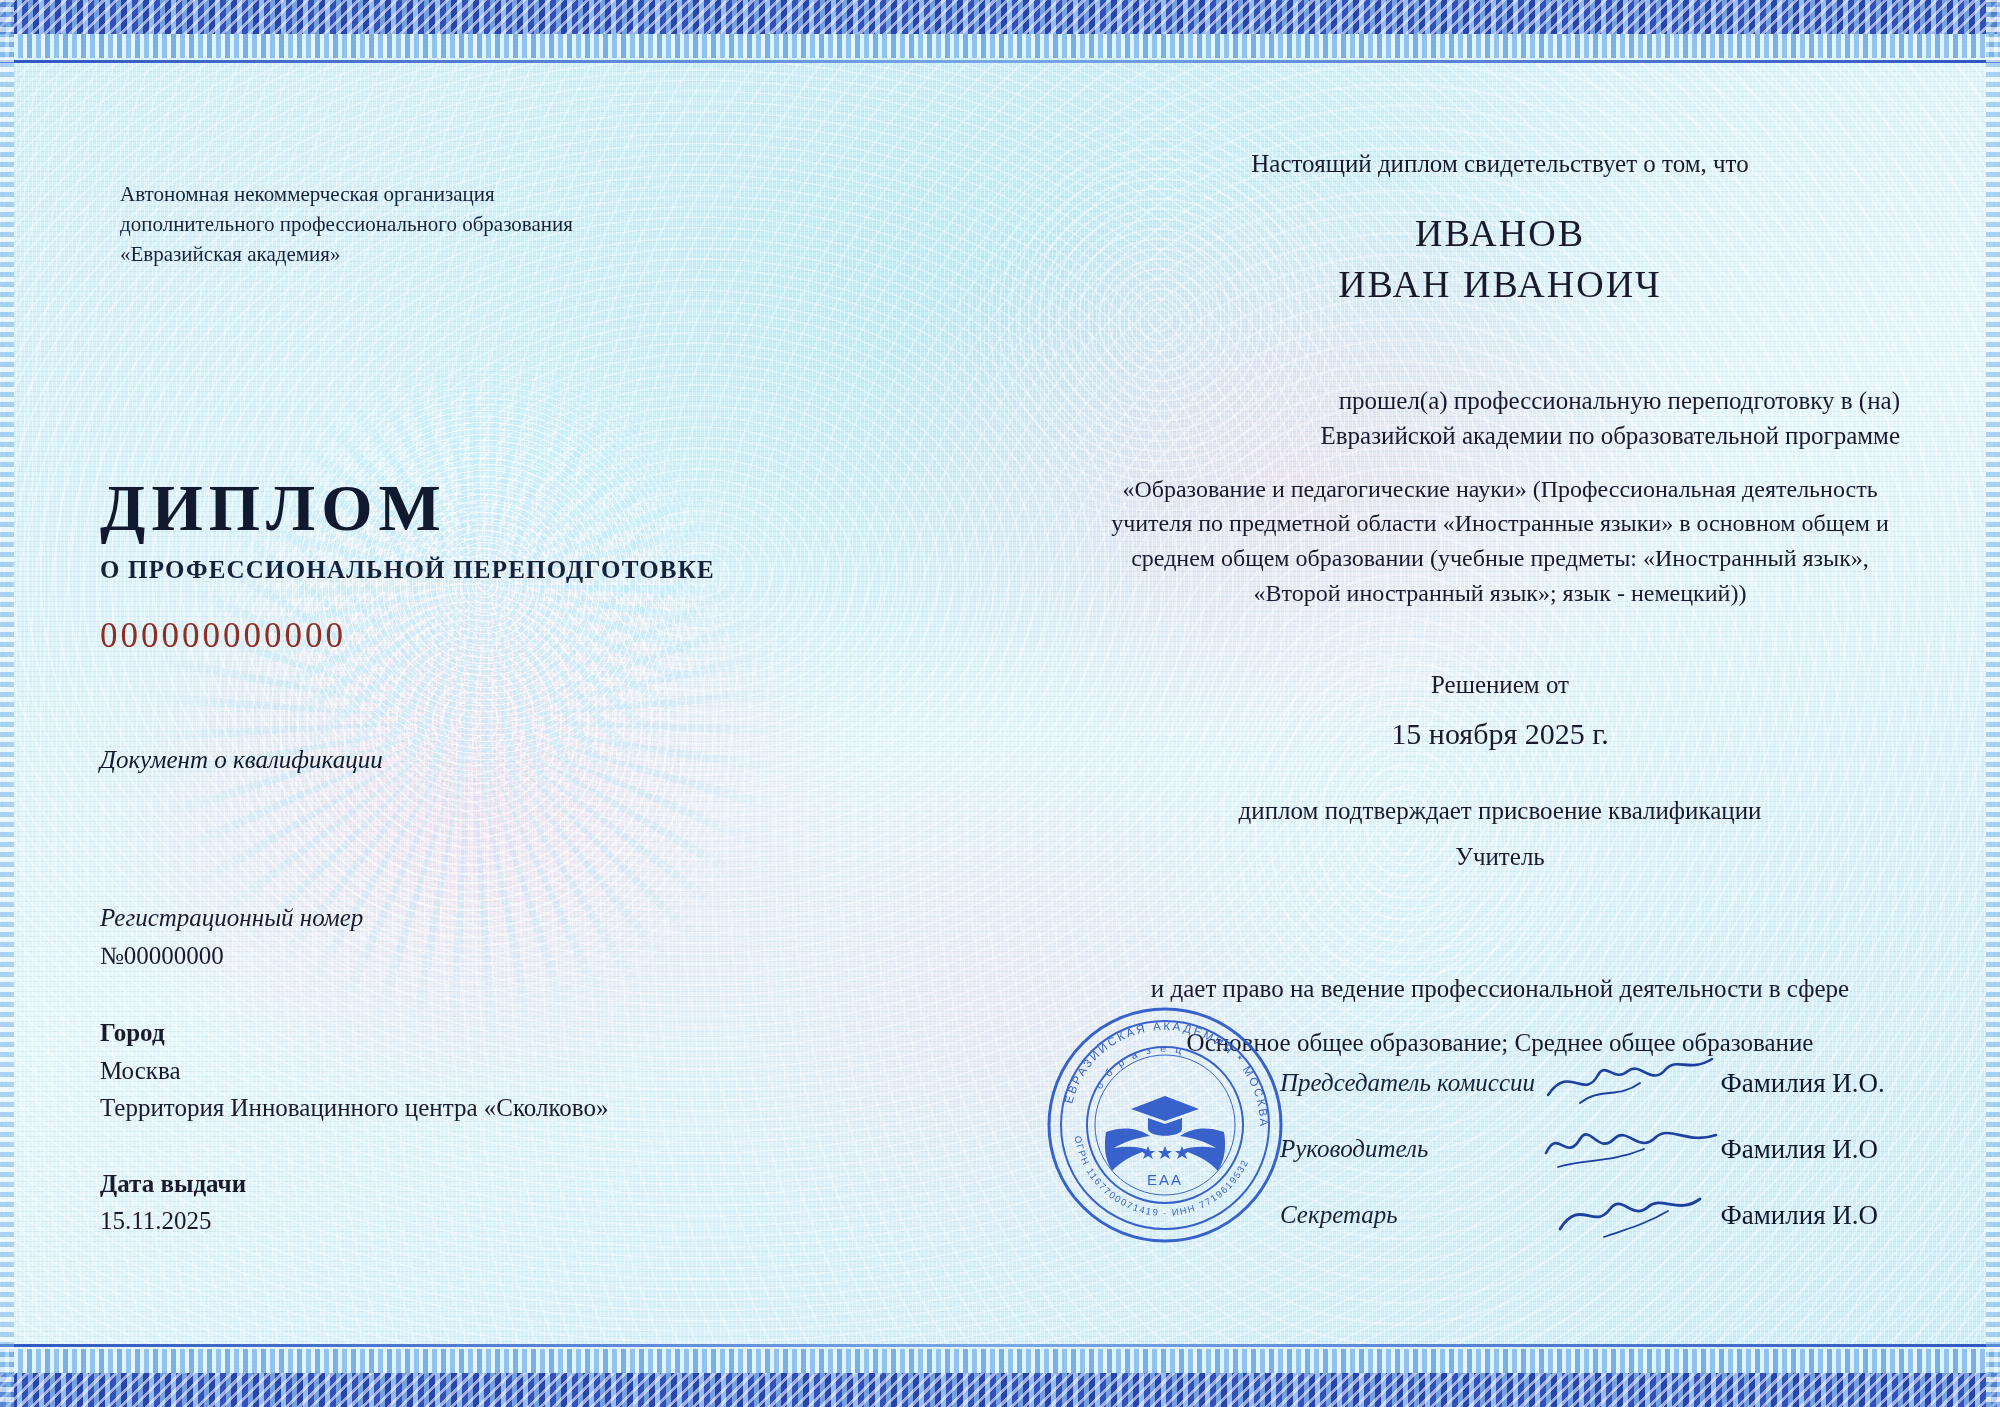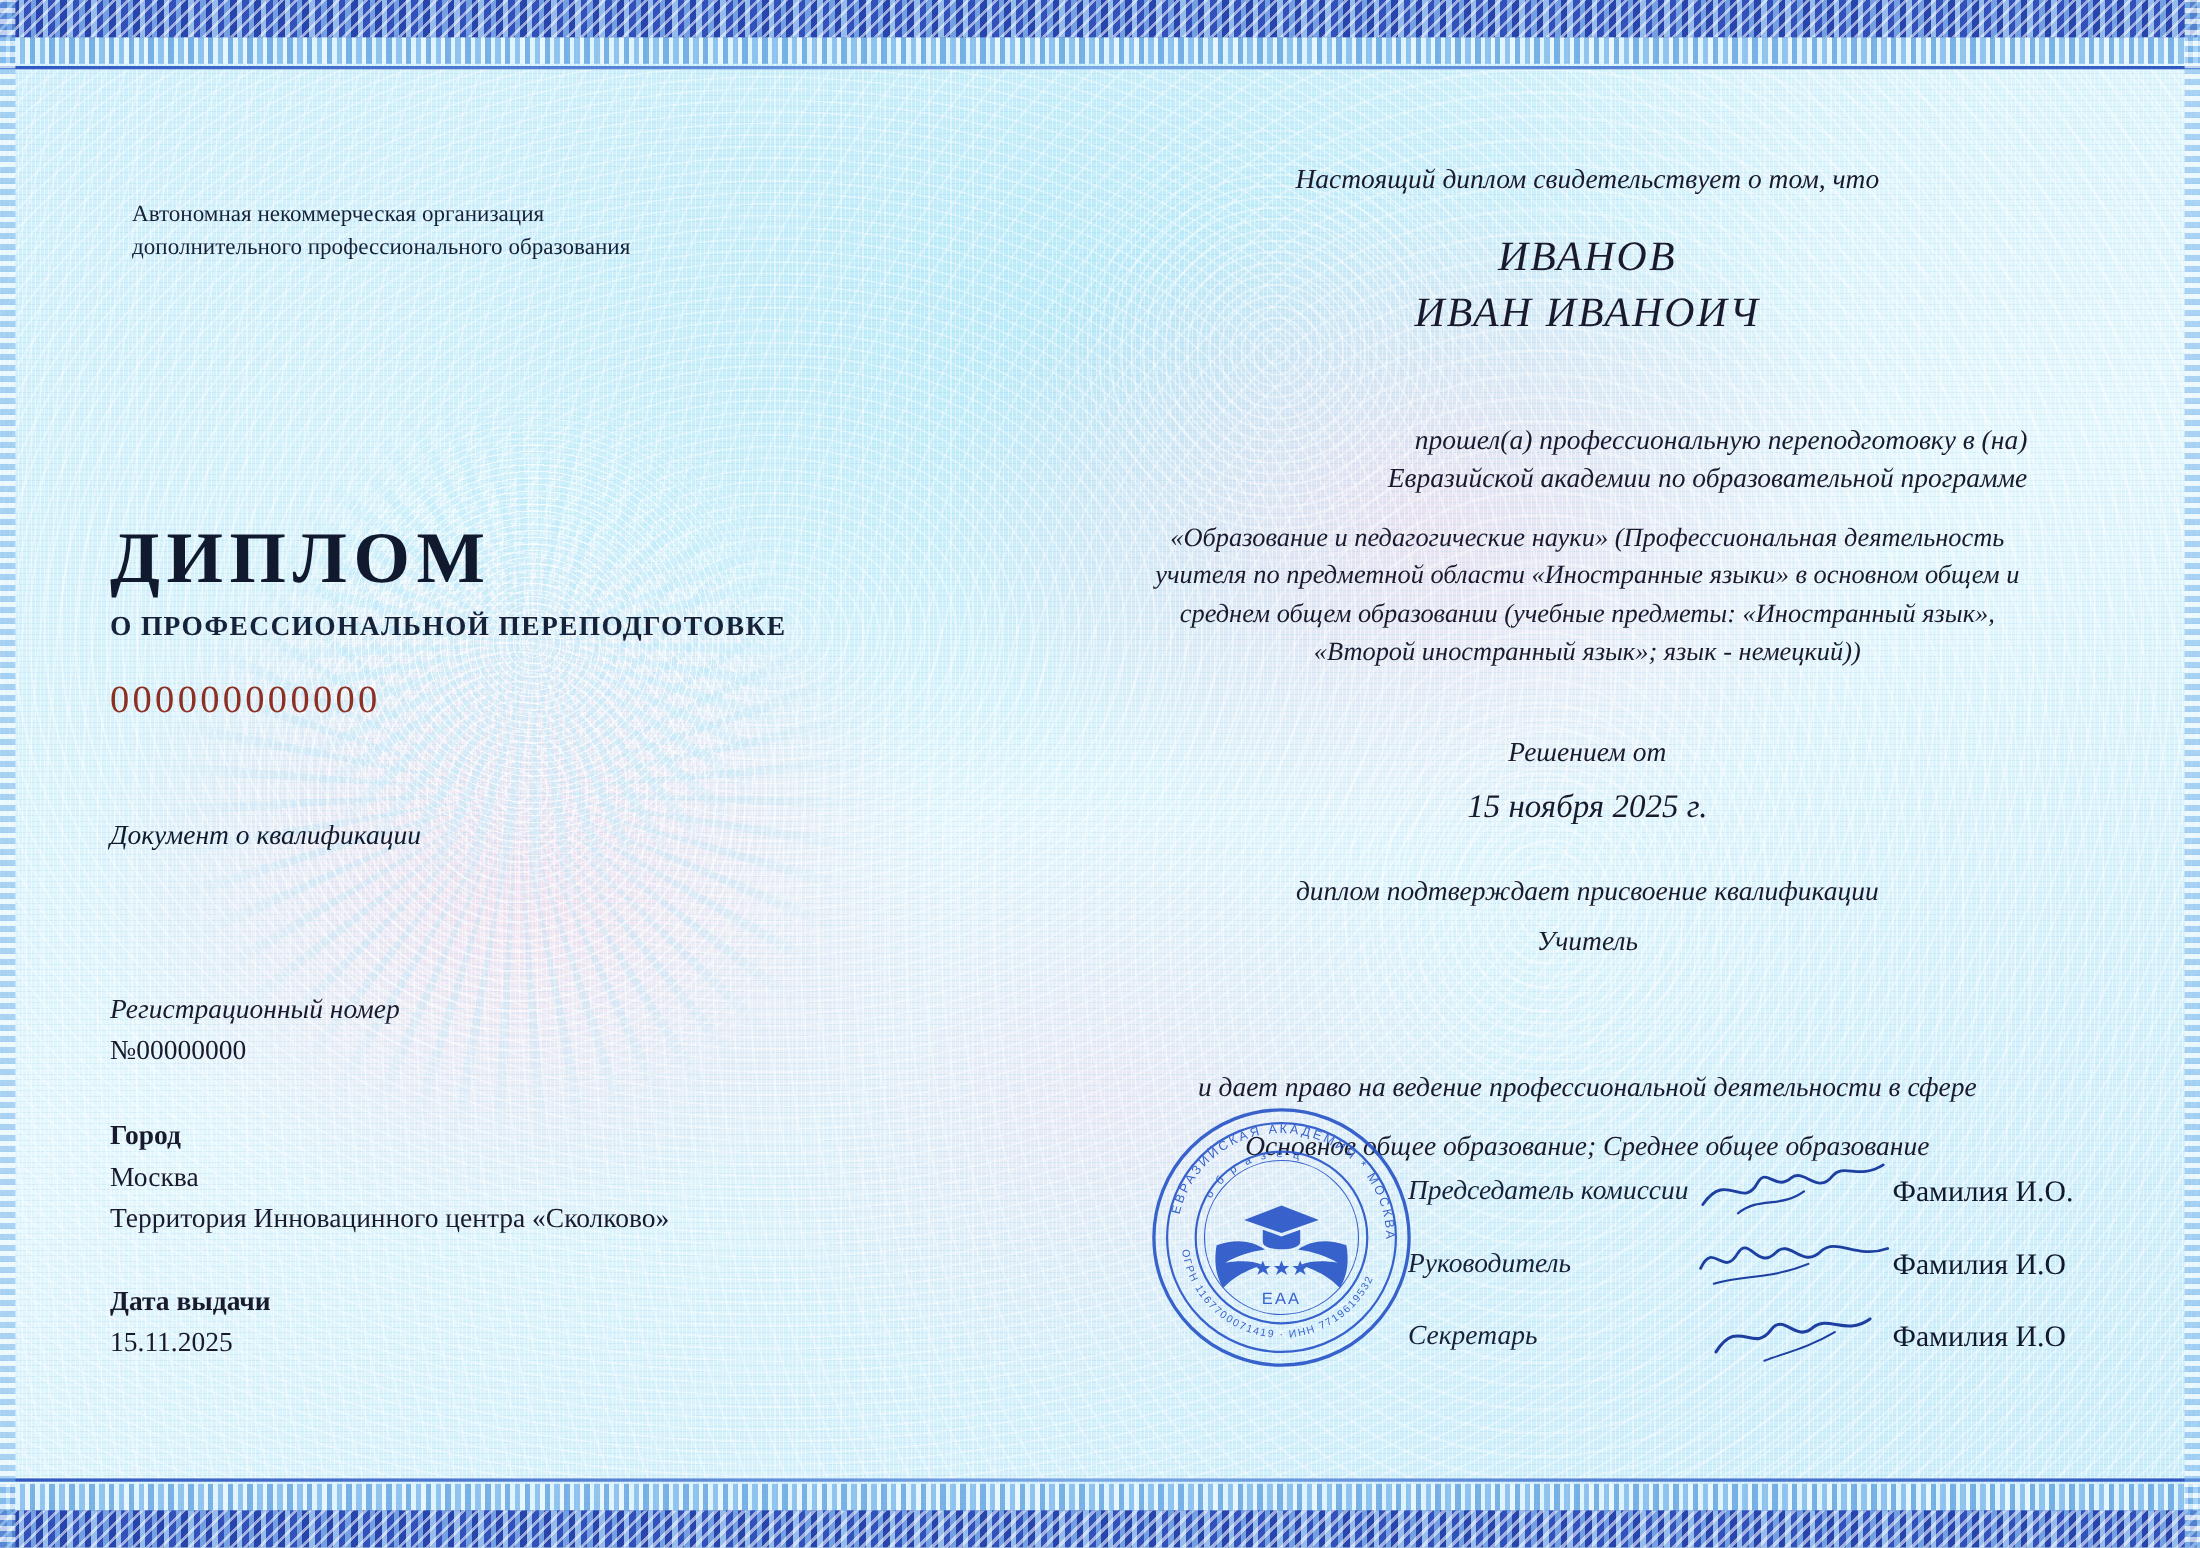--- a/index.html
+++ b/index.html
@@ -133,21 +133,21 @@
   .doc-kind{
     margin-top:90px;font-size:25px;font-style:italic;color:#101a2e;
   }
   .reg-block{margin-top:125px;font-size:25px;line-height:1.5;}
   .reg-block .lbl{font-style:italic;}
   .city-block{margin-top:40px;font-size:25px;line-height:1.5;}
   .city-block .lbl{font-weight:700;}
   .date-block{margin-top:38px;font-size:25px;line-height:1.5;}
   .date-block .lbl{font-weight:700;}
 
-  .right-col{position:absolute;left:1043px;top:150px;width:800px;text-align:center;font-style:italic;}
+  .right-col{position:absolute;left:1100px;top:150px;width:800px;text-align:center;}
   .r-lead{font-size:25px;}
   .r-name{margin-top:30px;font-size:38px;letter-spacing:2px;line-height:1.35;}
   .r-passed{margin-top:72px;font-size:25px;line-height:1.42;text-align:right;}
   .r-program{margin-top:18px;font-size:24px;line-height:1.45;text-align:center;}
   .r-decision-lbl{margin-top:60px;font-size:25px;}
   .r-decision-date{margin-top:18px;font-size:30px;}
   .r-qual-lbl{margin-top:46px;font-size:25px;}
   .r-qual{margin-top:18px;font-size:25px;}
   .r-right-lbl{margin-top:104px;font-size:25px;}
   .r-right-val{margin-top:26px;font-size:25px;}
@@ -181,20 +181,21 @@
   <div class="hair-line t"></div>
   <div class="border-band bottom"></div>
   <div class="band-inner bottom"></div>
   <div class="hair-line b"></div>
   <div class="side-band l"></div>
   <div class="side-band r"></div>
 
   <div class="org">
     <div>Автономная некоммерческая организация</div>
     <div>дополнительного профессионального образования</div>
+    <div>«Евразийская академия»</div>
   </div>
 
   <div class="left-col">
     <div class="diplom-title">ДИПЛОМ</div>
     <div class="diplom-sub">О ПРОФЕССИОНАЛЬНОЙ ПЕРЕПОДГОТОВКЕ</div>
     <div class="blank-number">000000000000</div>
     <div class="doc-kind">Документ о квалификации</div>
 
     <div class="reg-block">
       <div class="lbl">Регистрационный номер</div>

